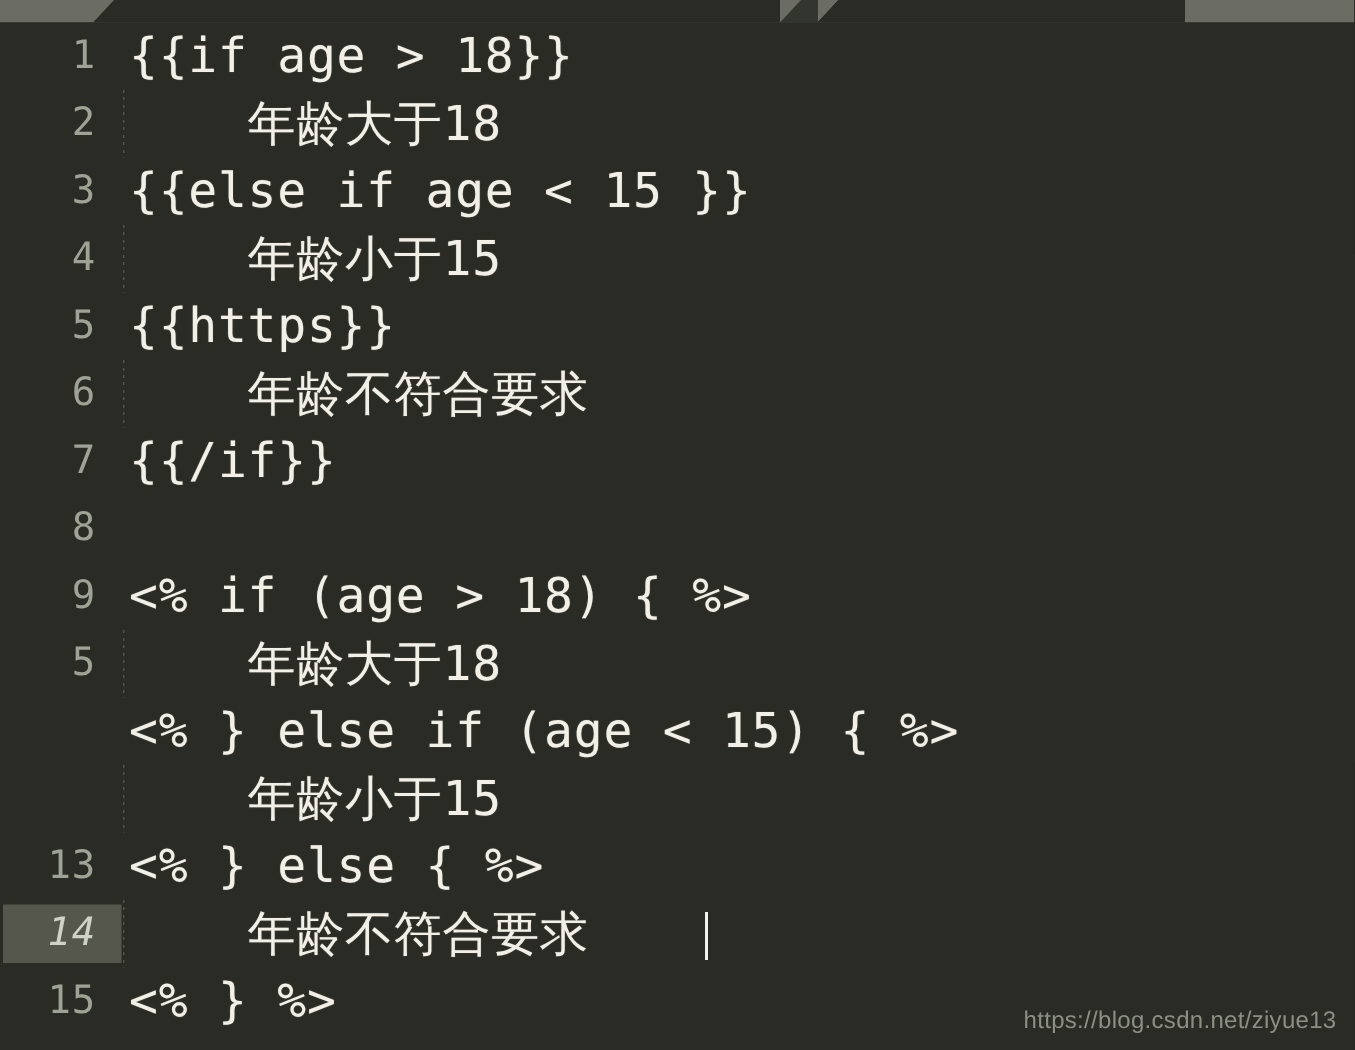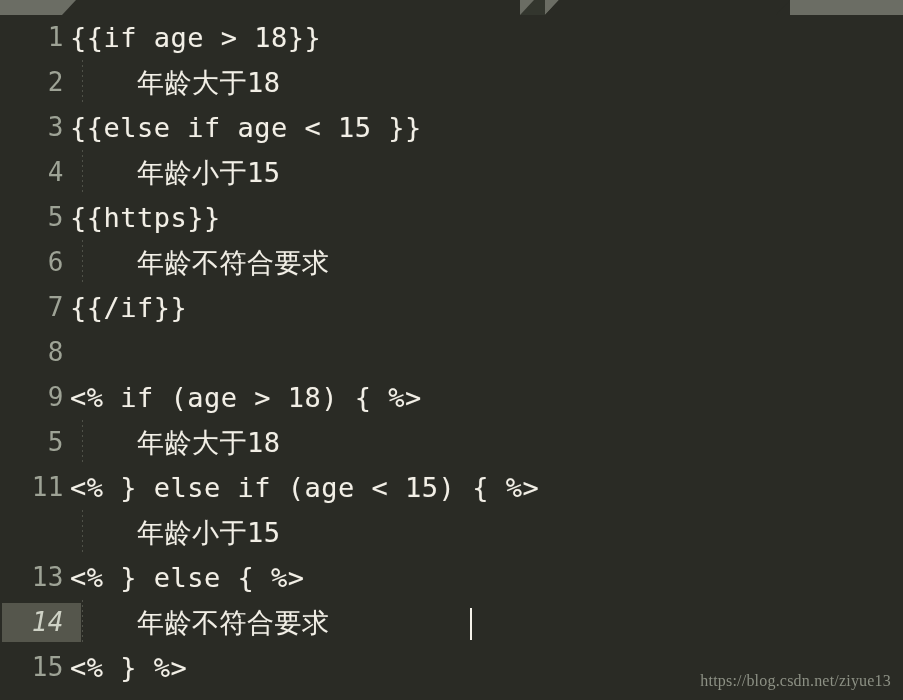--- a/index.html
+++ b/index.html
@@ -94,45 +94,45 @@
     height: 45px;
     background: repeating-linear-gradient(
       to bottom,
       rgba(140,143,130,0.38) 0px,
       rgba(140,143,130,0.38) 2px,
       rgba(0,0,0,0) 2px,
       rgba(0,0,0,0) 5px);
   }
   .code-text {
     position: absolute;
-    left: 70px;
+    left: 86px;
     top: 0;
     height: 45px;
     line-height: 45px;
     color: #f2efe6;
-    font-size: 27px;
+    font-size: 32px;
     letter-spacing: 0.5px;
     white-space: pre;
     text-shadow: 0 0 1px rgba(255,255,255,0.25);
   }
   .cursor {
     position: absolute;
     top: 8px;
     width: 2px;
     height: 32px;
     background: #f5f3ea;
   }
 
   
   #watermark {
     position: absolute;
     right: 12px;
     bottom: 10px;
     color: #8c9084;
-    font-family: Liberation Serif, serif;
+    font-family: Liberation Sans, sans-serif;
     font-size: 16px;
     letter-spacing: 0.2px;
   }
 </style>
 </head>
 <body>
 
 <div id="app">
 
   <div id="tabstrip">
@@ -153,21 +153,21 @@
       <div class="code-line"><div class="gutter">1</div><div class="code-text">{{if age &gt; 18}}</div></div>
       <div class="code-line"><div class="gutter">2</div><div class="indent-guide"></div><div class="code-text">    年龄大于18</div></div>
       <div class="code-line"><div class="gutter">3</div><div class="code-text">{{else if age &lt; 15 }}</div></div>
       <div class="code-line"><div class="gutter">4</div><div class="indent-guide"></div><div class="code-text">    年龄小于15</div></div>
       <div class="code-line"><div class="gutter">5</div><div class="code-text">{{https}}</div></div>
       <div class="code-line"><div class="gutter">6</div><div class="indent-guide"></div><div class="code-text">    年龄不符合要求</div></div>
       <div class="code-line"><div class="gutter">7</div><div class="code-text">{{/if}}</div></div>
       <div class="code-line"><div class="gutter">8</div><div class="code-text"></div></div>
       <div class="code-line"><div class="gutter">9</div><div class="code-text">&lt;% if (age &gt; 18) { %&gt;</div></div>
       <div class="code-line"><div class="gutter">5</div><div class="indent-guide"></div><div class="code-text">    年龄大于18</div></div>
-      <div class="code-line"><div class="gutter">11</div><div class="code-text">&lt;% } else if (age &lt; 15) { %&gt;</div></div>
+      <div class="code-line"><div class="code-text">&lt;% } else if (age &lt; 15) { %&gt;</div></div>
       <div class="code-line"><div class="indent-guide"></div><div class="code-text">    年龄小于15</div></div>
       <div class="code-line"><div class="gutter">13</div><div class="code-text">&lt;% } else { %&gt;</div></div>
       <div class="code-line current"><div class="gutter-hl"></div><div class="gutter">14</div><div class="indent-guide"></div><div class="code-text">    年龄不符合要求</div><div class="cursor" style="left: 470px;"></div></div>
       <div class="code-line"><div class="gutter">15</div><div class="code-text">&lt;% } %&gt;</div></div>
     </div>
 
   <div id="watermark">https://blog.csdn.net/ziyue13</div>
 
 </div>
 

